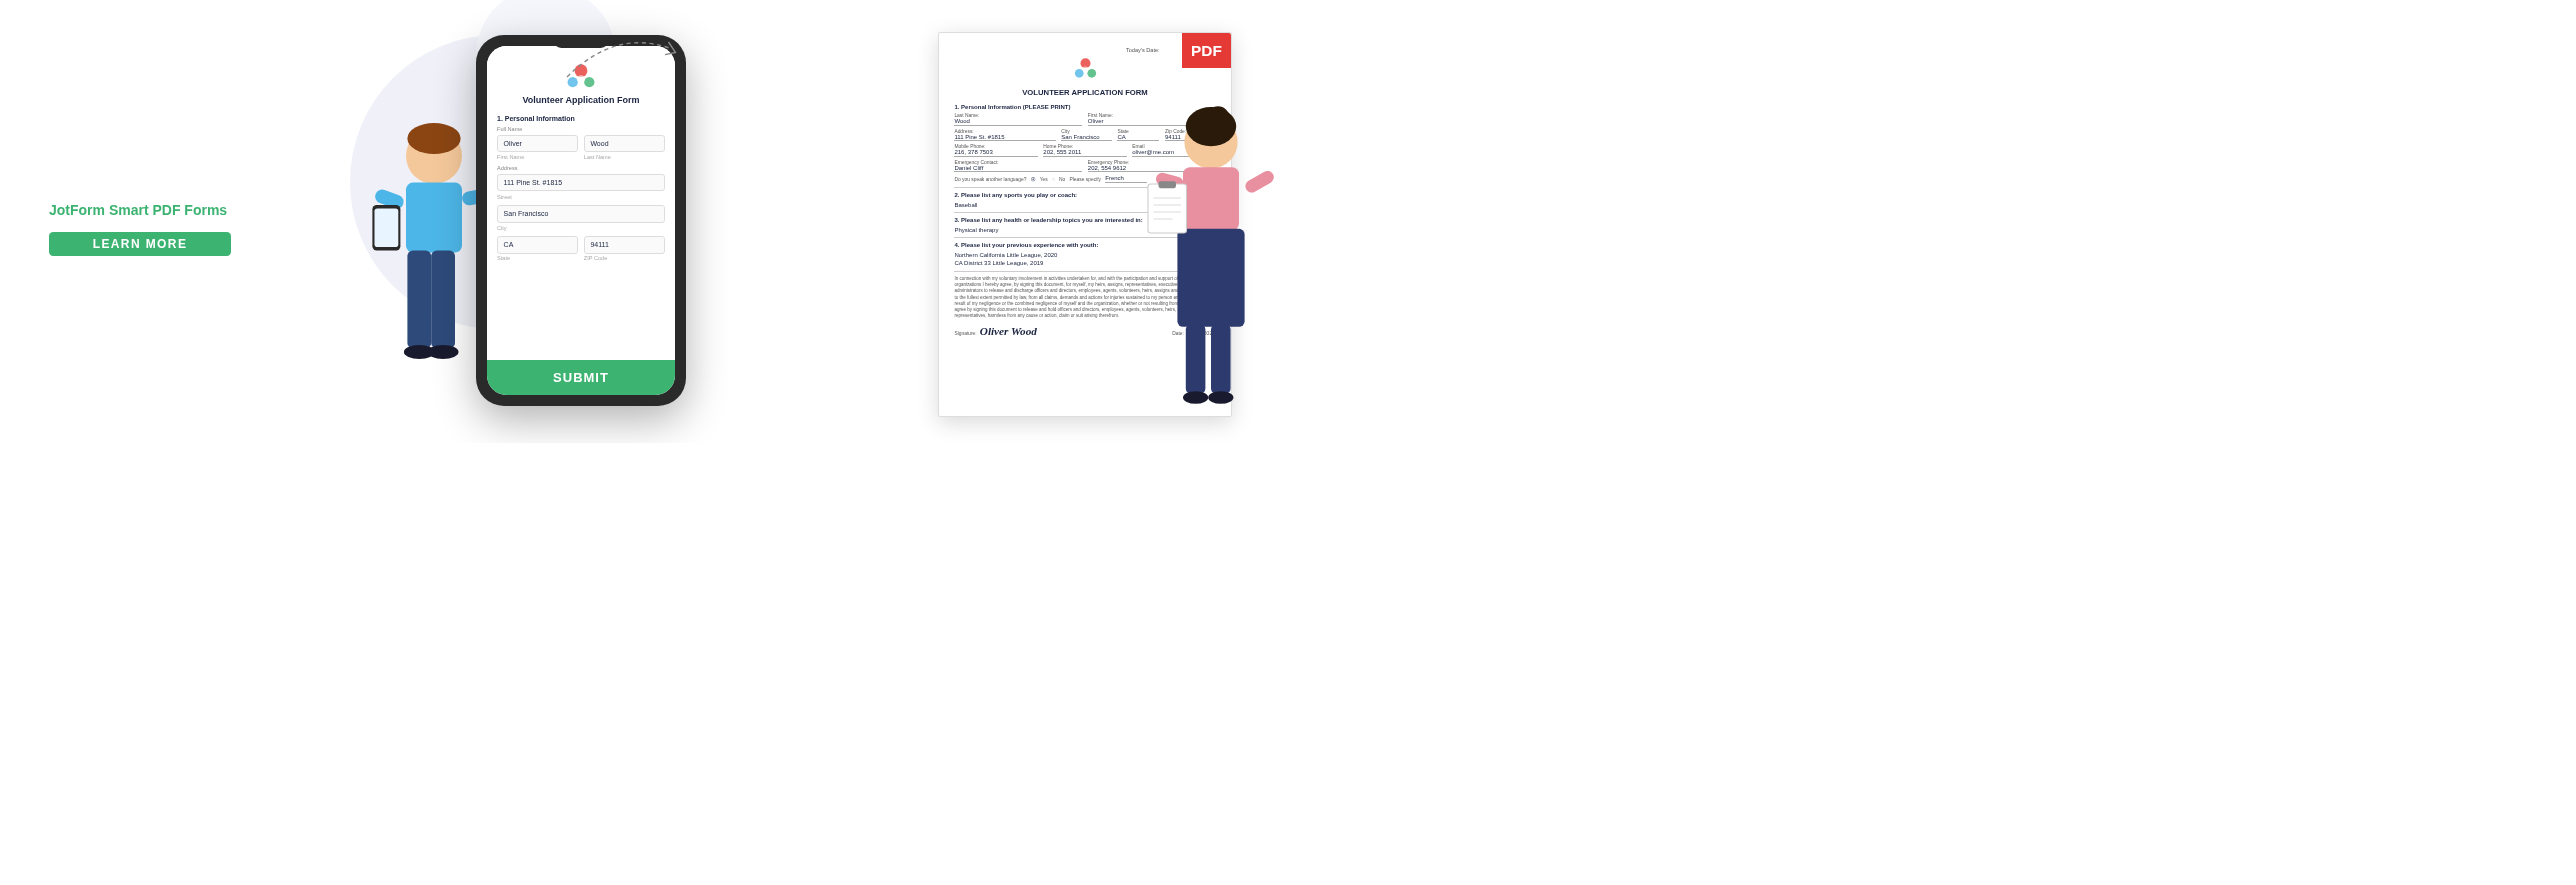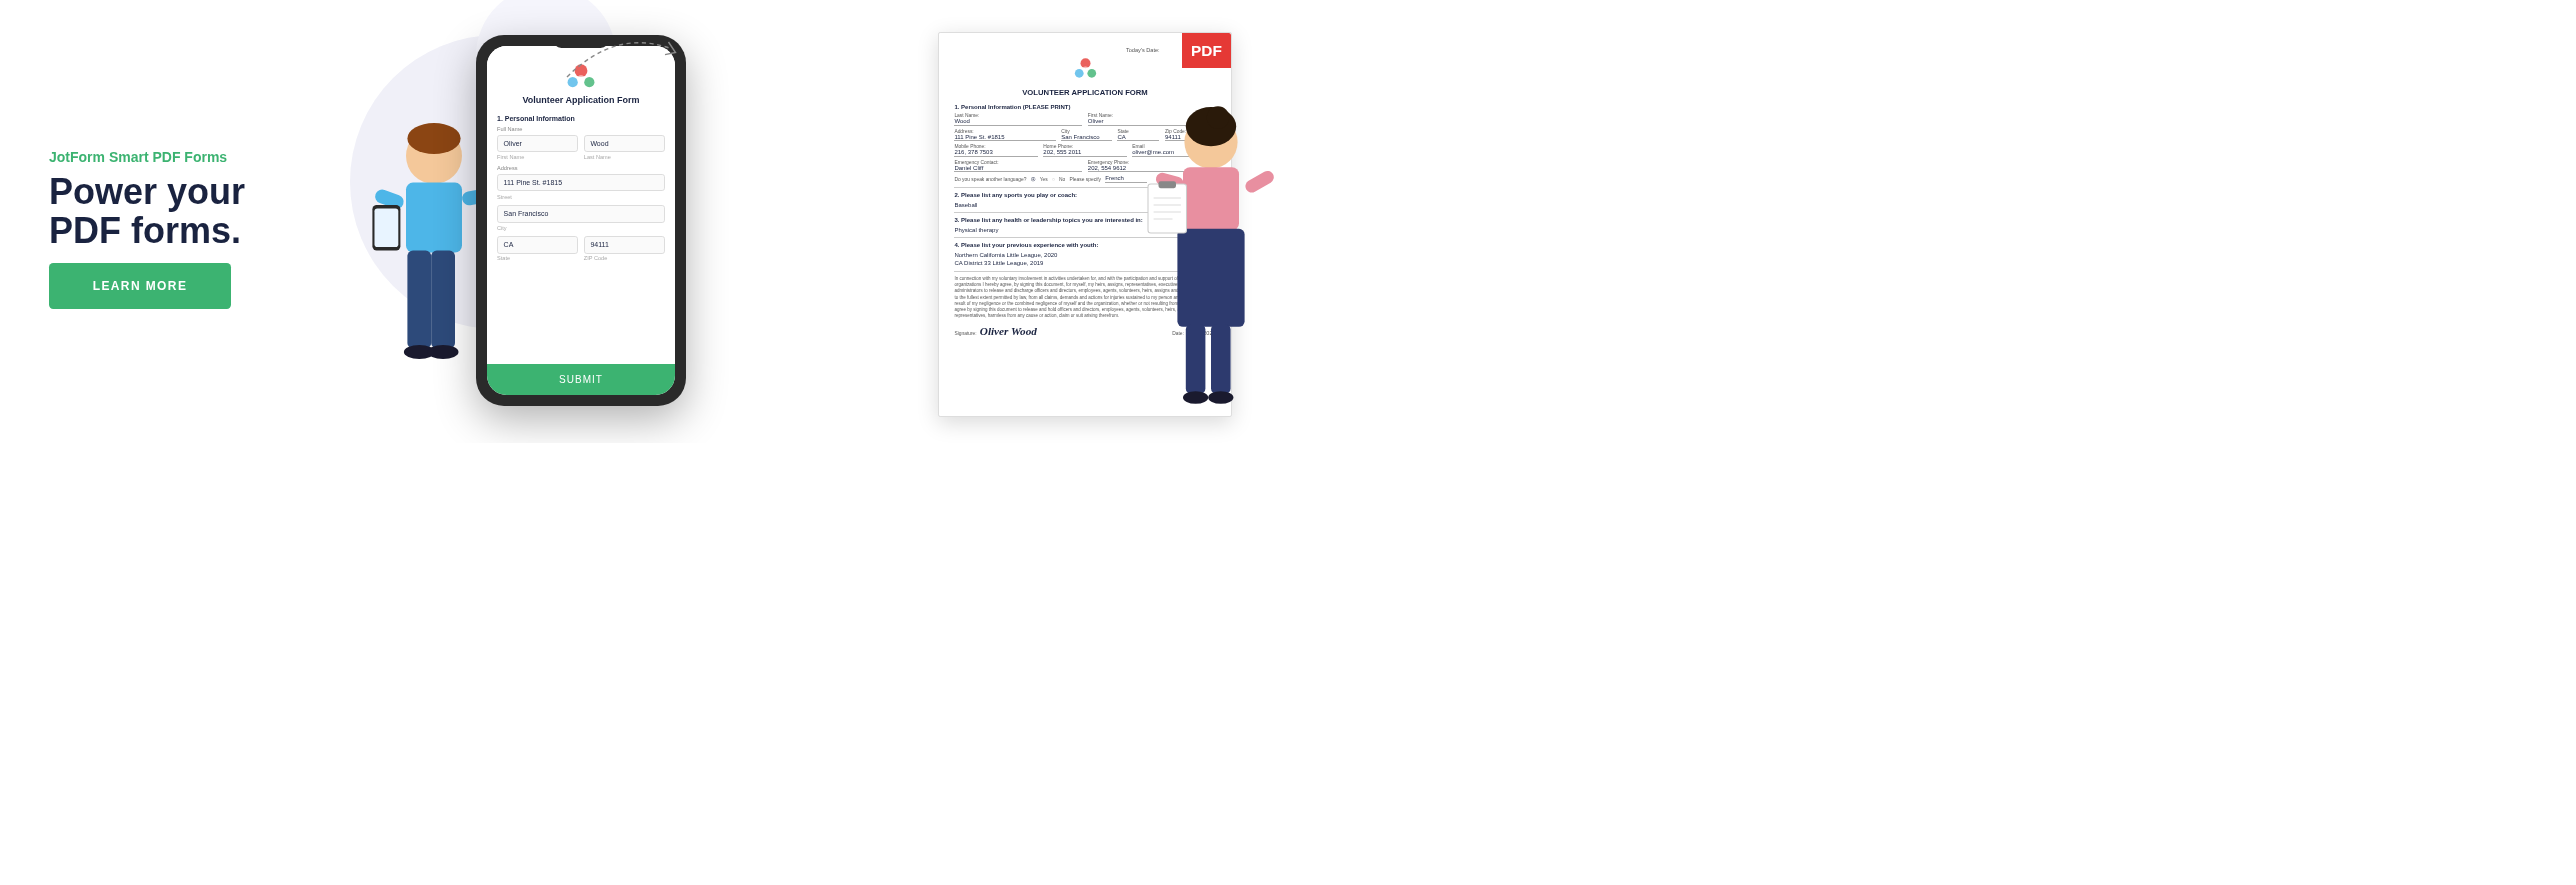--- a/index.html
+++ b/index.html
@@ -48,21 +48,21 @@
     }
 
     .learn-more-btn {
       display: inline-block;
       background: #3cb371;
       color: #fff;
       font-size: 12px;
       font-weight: 800;
       letter-spacing: 1.4px;
       text-transform: uppercase;
-      padding: 16px 31px;
+      padding: 5px 31px;
       border-radius: 4.2px;
       border: none;
       cursor: pointer;
       width: 182px;
       text-align: center;
       margin-top: 7px;
     }
 
     
     .right-area {
@@ -226,22 +226,22 @@
 
     .phone-submit-bar {
       background: #3cb371;
       padding: 9.8px;
       text-align: center;
       margin-top: auto;
     }
 
     .phone-submit-text {
       color: #fff;
-      font-size: 10px;
-      font-weight: 400;
+      font-size: 13px;
+      font-weight: 700;
       letter-spacing: 1px;
     }
 
     
     .pdf-mockup {
       position: absolute;
       right: 56px;
       top: 32px;
       width: 294px;
       height: 385px;
@@ -416,21 +416,20 @@
       height: 25px;
     }
   </style>
 </head>
 <body>
 
 <div class="banner">
 
   <div class="left-content">
     <div class="brand-label">JotForm Smart PDF Forms</div>
-    <div class="main-heading">Power your PDF forms.</div>
     <button class="learn-more-btn">LEARN MORE</button>
   </div>
 
   <div class="right-area">
 
     <div class="circle-bg-1"></div>
     <div class="circle-bg-2"></div>
     <div class="circle-bg-3"></div>
 
     <svg class="dashed-arrow" viewBox="0 0 200 100" fill="none">

